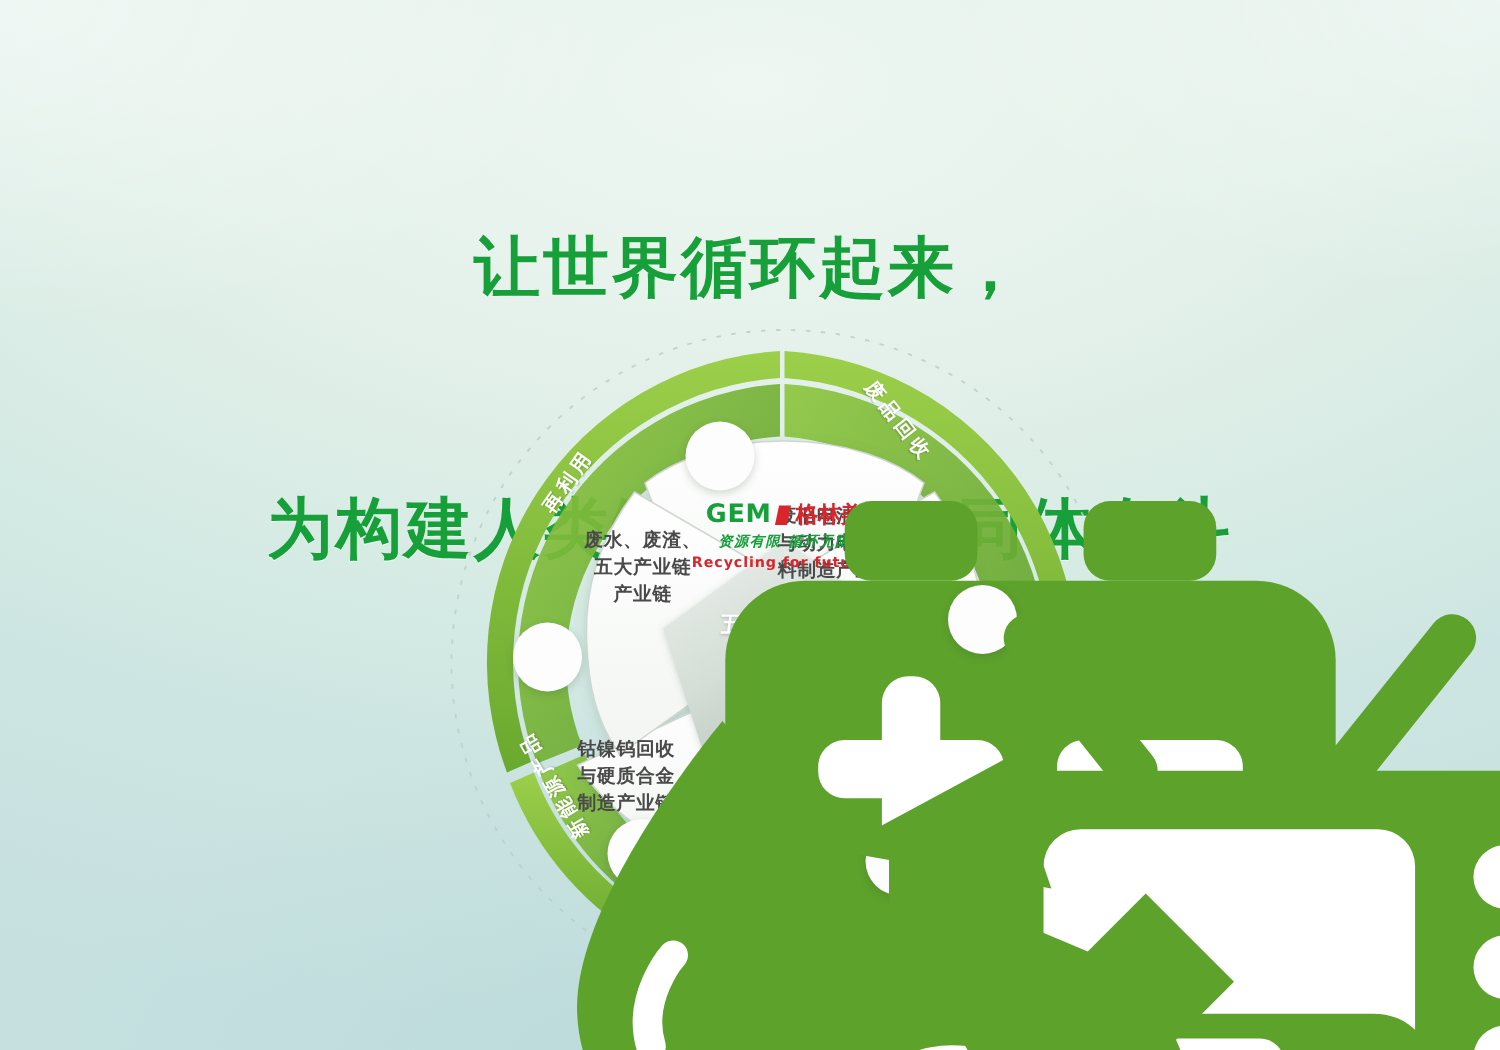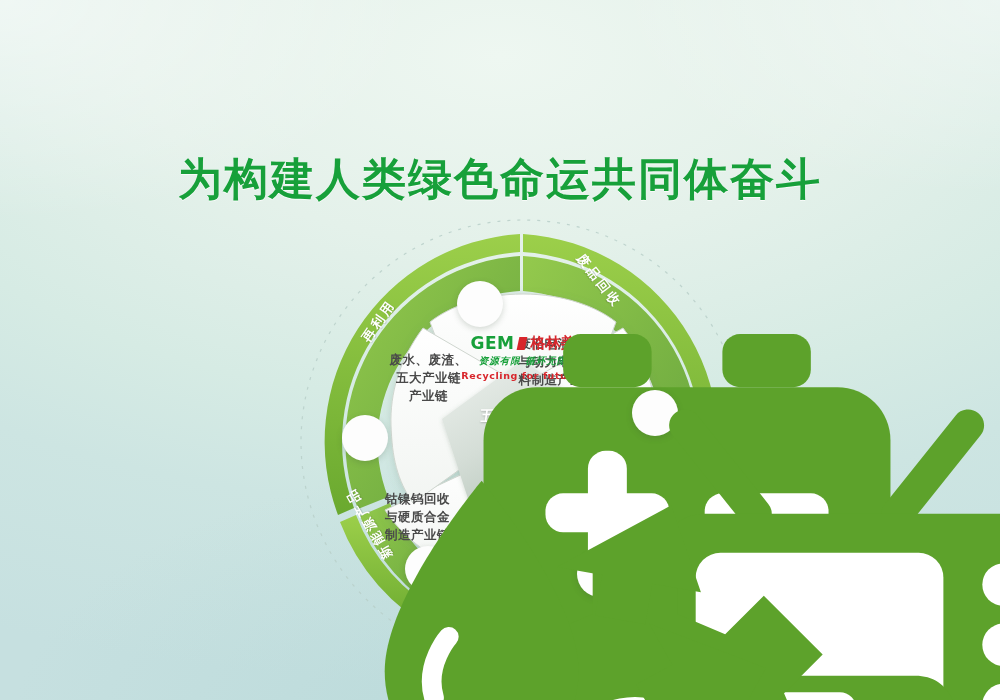--- a/index.html
+++ b/index.html
@@ -104,20 +104,21 @@
     display:flex;align-items:center;justify-content:center;
   }
   .bubble svg{display:block;}
 </style>
 </head>
 <body>
 
 <div class="bg-wash"></div>
 
 <div class="headline">
+  <span class="l1">让世界循环起来，</span>
   <span class="l2">为构建人类绿色命运共同体奋斗</span>
 </div>
 
 <div class="stage">
 
   <svg viewBox="0 0 460 460">
     <defs>
       <linearGradient id="gOuter" x1="0" y1="0" x2="0" y2="1">
         <stop offset="0%" stop-color="#9ccf4a"></stop>
         <stop offset="100%" stop-color="#6aa92f"></stop>

